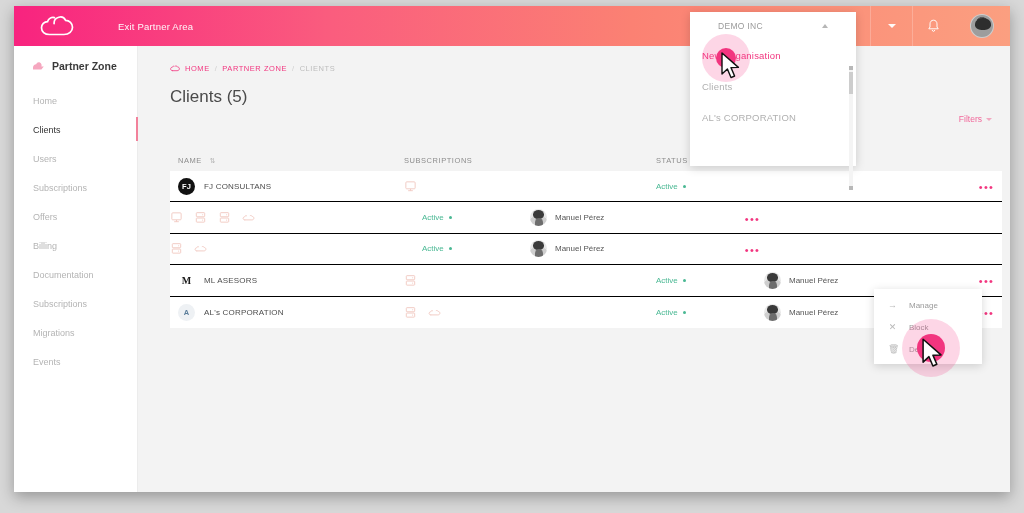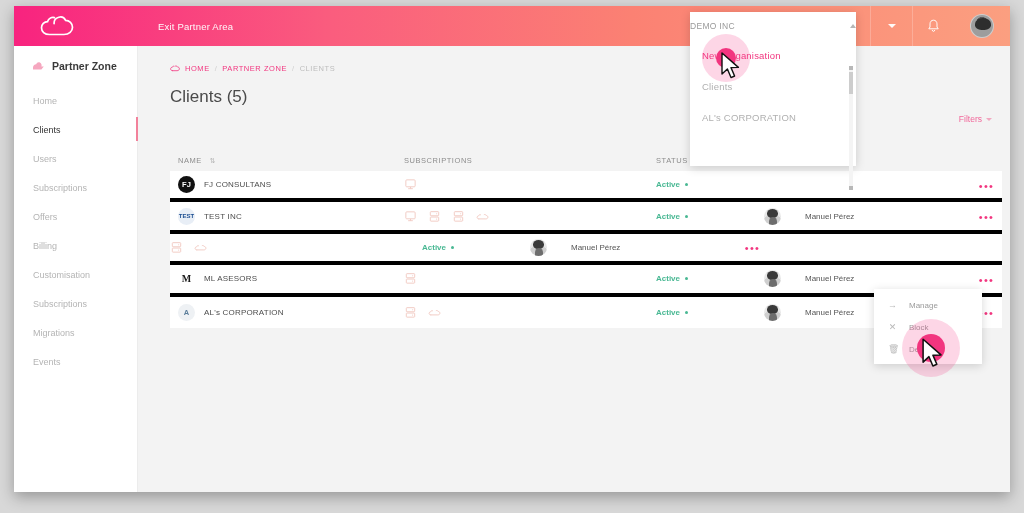--- a/index.html
+++ b/index.html
@@ -14,21 +14,21 @@
     width: 996px; height: 486px;
     background: #ffffff;
     box-shadow: 0 5px 14px rgba(0,0,0,0.30);
     overflow: hidden;
   }
 
   
   .topbar {
     position: absolute; left: 0; top: 0; width: 996px; height: 40px;
     background: linear-gradient(90deg, #f8237f 0%, #fa5d7e 32%, #fb8173 62%, #fb9f80 100%);
-    display: flex; align-items: center; gap: 40px;
+    display: flex; align-items: center;
   }
   .logo { width: 86px; display: flex; justify-content: center; align-items: center; }
   .logo svg { display: block; }
   .exit-link {
     color: #fff; font-size: 9.5px; letter-spacing: .2px;
     margin-left: 18px; opacity: .96;
   }
   .topbar-right {
     margin-left: auto; display: flex; align-items: center; height: 100%;
   }
@@ -112,38 +112,38 @@
   .col-name { width: 234px; padding-left: 8px; }
   .col-subs { width: 252px; }
   .col-status { width: 108px; }
   .col-owner { width: 180px; }
   .col-act { width: 58px; text-align: right; padding-right: 8px; }
   .sortic { display: inline-block; margin-left: 5px; color: #b6b6b6; font-size: 7px; }
 
   .tbody { background: #fff; }
   .trow {
     display: flex; align-items: center; height: 31.4px;
-    border-bottom: 4px solid #000000;
+    border-bottom: 1px solid #000000;
   }
   .trow:last-child { border-bottom: none; }
   .cname { display: flex; align-items: center; gap: 9px; }
   .cav {
     width: 17px; height: 17px; border-radius: 50%; flex: 0 0 17px;
     display: flex; align-items: center; justify-content: center;
     font-size: 7.5px; font-weight: bold; overflow: hidden;
   }
   .cname-label { font-size: 8px; color: #4c4c4c; letter-spacing: .2px; }
 
   .subs { display: flex; align-items: center; gap: 11px; }
   .sub-ico { width: 13px; height: 13px; opacity: .62; }
 
-  .status { font-size: 8px; color: #49b893; display: flex; align-items: center; gap: 5px; font-weight: bold; }
+  .status { font-size: 8px; color: #49b893; display: flex; align-items: center; gap: 5px; }
   .status .dot { width: 3px; height: 3px; border-radius: 50%; background: #49b893; }
 
-  .owner { display: flex; align-items: center; gap: 24px; }
+  .owner { display: flex; align-items: center; gap: 8px; }
   .owner-av {
     width: 17px; height: 17px; border-radius: 50%; position: relative; overflow: hidden;
     background: radial-gradient(circle at 50% 120%, #cfcfcf 0 60%, #e8e8e8 61% 100%);
   }
   .owner-av::after {
     content:""; position:absolute; left:3px; top:1px; width:11px; height:9px;
     border-radius:50% 50% 45% 45%; background:#3a3a3a;
   }
   .owner-av::before {
     content:""; position:absolute; left:4.5px; top:9px; width:8px; height:9px;
@@ -151,21 +151,21 @@
   }
   .owner-name { font-size: 8px; color: #555; }
   .dots { color: #f2357f; font-size: 11px; letter-spacing: 1.2px; cursor: pointer; }
 
   
   .org-dd {
     position: absolute; left: 676px; top: 6px; width: 166px; height: 154px;
     background: #fff; box-shadow: 0 2px 9px rgba(0,0,0,0.17); z-index: 40;
   }
   .org-trigger {
-    height: 28px; display: flex; align-items: center; padding: 0 0;
+    height: 28px; display: flex; align-items: center; padding: 0 28px;
     font-size: 8.5px; color: #9a9a9a; letter-spacing: .3px;
   }
   .org-trigger .up {
     margin-left: auto; width: 0; height: 0;
     border-left: 3.5px solid transparent; border-right: 3.5px solid transparent;
     border-bottom: 4px solid #b6b6b6;
   }
   .org-list { position: relative; }
   .org-item {
     height: 31px; display: flex; align-items: center; padding: 0 12px;
@@ -251,21 +251,21 @@
       <div class="nav-item">
           <span>Subscriptions</span>
         </div>
       <div class="nav-item">
           <span>Offers</span>
         </div>
       <div class="nav-item">
           <span>Billing</span>
         </div>
       <div class="nav-item">
-          <span>Customisation</span>
+          <span>Documentation</span>
         </div>
       <div class="nav-item">
           <span>Subscriptions</span>
         </div>
       <div class="nav-item">
           <span>Migrations</span>
         </div>
       <div class="nav-item">
           <span>Events</span>
         </div>
@@ -332,24 +332,20 @@
                 <span class="dot"></span>
               </span>
           </div>
           <div class="col-owner owner"></div>
           <div class="col-act">
             <span class="dots">•••</span>
           </div>
         </div>
 
         <div class="trow">
-          <div class="col-name cname">
-            <span class="cav" style="background:#e8eef6;color:#1d4f91;font-size:6px;">TEST</span>
-            <span class="cname-label">TEST INC</span>
-          </div>
           <div class="col-subs subs">
             <svg class="sub-ico" viewBox="0 0 14 14">
                 <rect x="2" y="2" width="10" height="7.5" rx="1" fill="none" stroke="#e8a99c" stroke-width="1"></rect>
                 <path d="M7 9.5 v2 M4.5 11.5 h5" stroke="#e8a99c" stroke-width="1" fill="none"></path>
               </svg>
             <svg class="sub-ico" viewBox="0 0 14 14">
                 <rect x="2.5" y="1.8" width="9" height="4.4" rx="0.7" fill="none" stroke="#e8a99c" stroke-width="1"></rect>
                 <rect x="2.5" y="7.6" width="9" height="4.4" rx="0.7" fill="none" stroke="#e8a99c" stroke-width="1"></rect>
                 <circle cx="9.3" cy="4" r="0.6" fill="#e8a99c"></circle>
                 <circle cx="9.3" cy="9.8" r="0.6" fill="#e8a99c"></circle>

